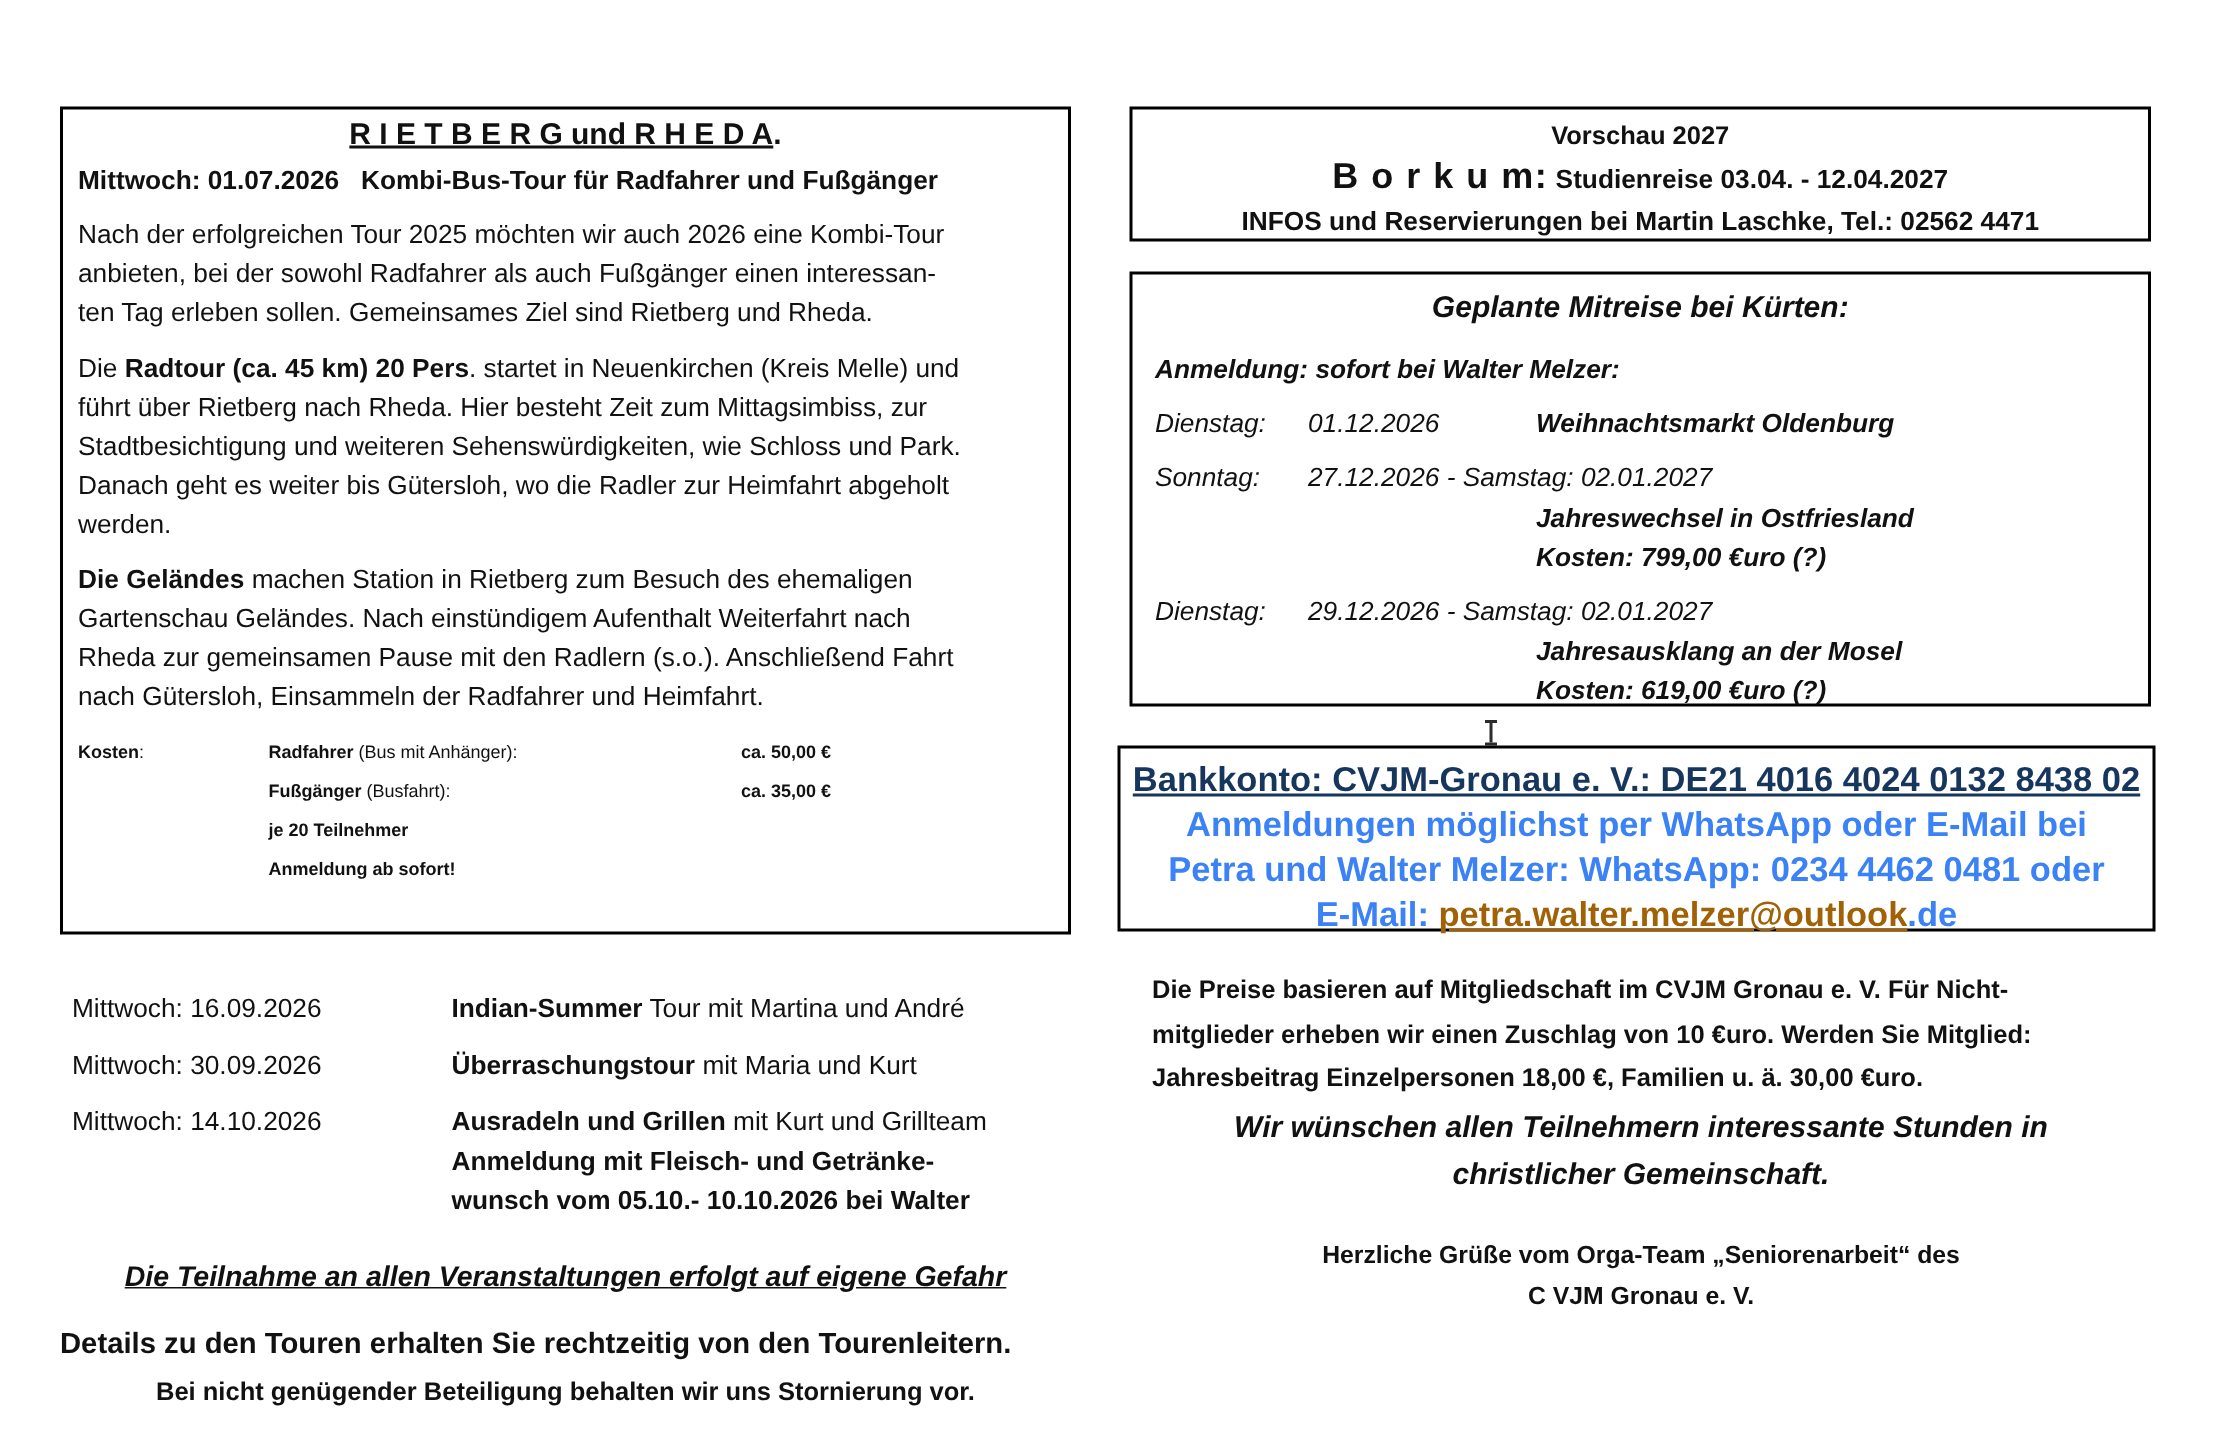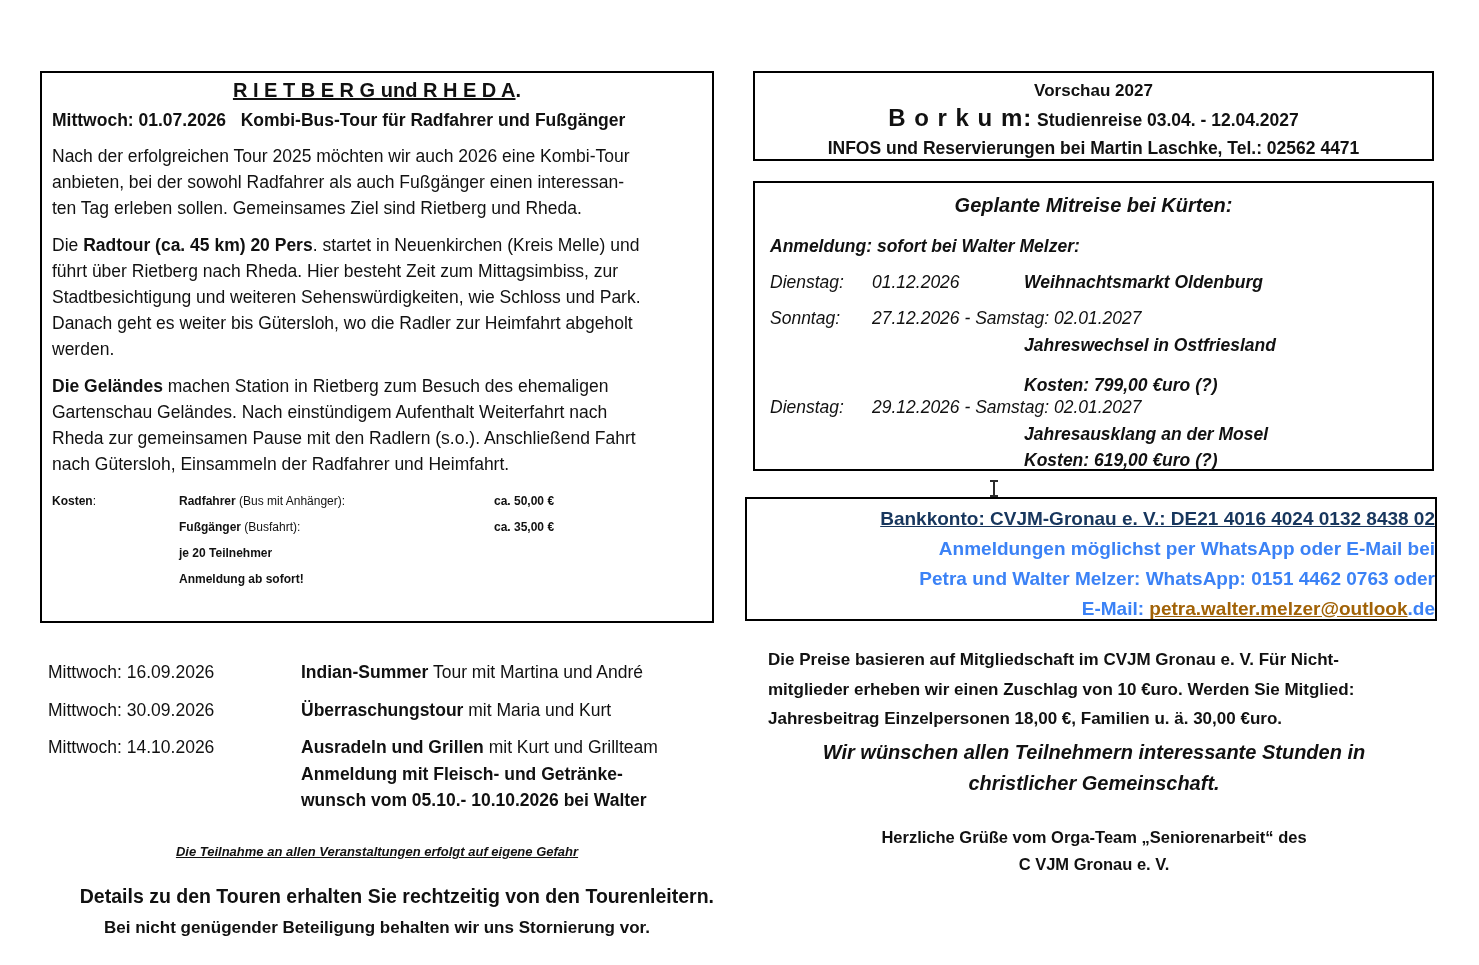--- a/index.html
+++ b/index.html
@@ -31,22 +31,22 @@
   .lb-subtitle{font-size:17.5px;line-height:24px;font-weight:700;margin-top:4px;}
   .lb-para{font-size:17.5px;line-height:26px;margin-top:11px;}
   .kosten{display:grid;grid-template-columns:127px 1fr;font-size:12px;line-height:26px;margin-top:11px;}
   .kline{position:relative;}
   .amt{position:absolute;left:315px;font-weight:700;}
 
   .tours{left:48px;top:659px;font-size:17.5px;line-height:26.5px;}
   .tour-row{display:flex;margin-bottom:11px;}
   .tour-date{width:253px;flex:none;}
 
-  .gefahr{left:40px;top:840px;width:674px;text-align:center;font-size:13px;line-height:24px;}
-  .details{left:40px;top:884px;width:674px;text-align:right;font-size:19.5px;line-height:24px;}
+  .gefahr{left:40px;top:840px;width:674px;text-align:center;font-size:19px;line-height:24px;}
+  .details{left:40px;top:884px;width:674px;text-align:left;font-size:19.5px;line-height:24px;}
   .storn{left:40px;top:917px;width:674px;text-align:center;font-size:17px;line-height:22px;}
 
   
   .box-r1{
     left:753px;top:71px;width:681px;height:90px;
     border:2px solid #000;box-sizing:border-box;
     text-align:center;padding-top:6px;
   }
   .r1-l1{font-size:17px;line-height:24px;}
   .r1-l2{font-size:17.5px;line-height:30px;}
@@ -60,21 +60,21 @@
   .r2-title{position:absolute;top:11px;left:0;width:100%;text-align:center;font-size:20px;}
   .r2-anm{position:absolute;top:53px;left:15px;}
   .r2-row{position:absolute;left:15px;display:flex;}
   .r2-day{width:102px;flex:none;}
   .r2-date{flex:none;}
   .r2-sub{position:absolute;left:269px;}
 
   .box-r3{
     left:745px;top:497px;width:692px;height:124px;
     border:2px solid #000;box-sizing:border-box;
-    text-align:right;font-size:19px;line-height:30px;padding-top:5px;
+    text-align:center;font-size:23px;line-height:30px;padding-top:5px;
   }
 
   .preise{left:768px;top:645px;width:678px;font-size:17px;line-height:29.5px;font-weight:700;}
   .wish{left:753px;top:737px;width:682px;text-align:center;font-size:20px;line-height:31px;}
   .greeting{left:753px;top:824px;width:682px;text-align:center;font-size:16.5px;line-height:27px;font-weight:700;}
 
   
   .ibeam{left:989px;top:480px;width:10px;height:17px;}
   .ib-top,.ib-bot{height:2px;width:8px;background:#2b2b2b;margin:0 auto;}
   .ib-mid{width:2px;height:13px;background:#2b2b2b;margin:0 auto;}
@@ -132,38 +132,38 @@
     <div class="r2-day runs"><span class="i">Dienstag:</span></div>
     <div class="r2-date runs" style="width:152px;"><span class="i">01.12.2026</span></div>
     <div class="runs"><span class="bi">Weihnachtsmarkt Oldenburg</span></div>
   </div>
 
   <div class="r2-row" style="top:125px;">
     <div class="r2-day runs"><span class="i">Sonntag:</span></div>
     <div class="r2-date runs"><span class="i">27.12.2026 - Samstag: 02.01.2027</span></div>
   </div>
   <div class="r2-sub runs" style="top:152px;"><span class="bi">Jahreswechsel in Ostfriesland</span></div>
-  <div class="r2-sub runs" style="top:192px;"><span class="bi">Kosten: 799,00 €uro (?)</span></div>
+  <div class="r2-sub runs" style="top:178px;"><span class="bi">Kosten: 799,00 €uro (?)</span></div>
 
   <div class="r2-row" style="top:214px;">
     <div class="r2-day runs"><span class="i">Dienstag:</span></div>
     <div class="r2-date runs"><span class="i">29.12.2026 - Samstag: 02.01.2027</span></div>
   </div>
   <div class="r2-sub runs" style="top:241px;"><span class="bi">Jahresausklang an der Mosel</span></div>
   <div class="r2-sub runs" style="top:267px;text-align:center;"><span class="bi">Kosten: 619,00 €uro (?)</span></div>
 </div>
 
 <div class="abs ibeam">
   <div class="ib-top"></div>
   <div class="ib-mid"></div>
   <div class="ib-bot"></div>
 </div>
 
 <div class="abs box-r3">
   <div class="runs"><span class="b u navy">Bankkonto: CVJM-Gronau e. V.: DE21 4016 4024 0132 8438 02</span></div>
   <div class="runs"><span class="b blue">Anmeldungen möglichst per WhatsApp oder E-Mail bei</span></div>
-  <div class="runs"><span class="b blue">Petra und Walter Melzer: WhatsApp: 0151 4462 0763 oder</span></div>
+  <div class="runs"><span class="b blue">Petra und Walter Melzer: WhatsApp: 0234 4462 0481 oder</span></div>
   <div class="runs"><span><span class="b blue">E-Mail: </span><span class="b u link">petra.walter.melzer@outlook</span><span class="b blue">.de</span></span></div>
 </div>
 
 <div class="abs preise runs"><span>Die Preise basieren auf Mitgliedschaft im CVJM Gronau e. V. Für Nicht-</span><br><span>mitglieder erheben wir einen Zuschlag von 10 €uro. Werden Sie Mitglied:</span><br><span>Jahresbeitrag Einzelpersonen 18,00 €, Familien u. ä. 30,00 €uro.</span></div>
 <div class="abs wish runs"><span class="bi">Wir wünschen allen Teilnehmern interessante Stunden in</span><br><span class="bi">christlicher Gemeinschaft.</span></div>
 <div class="abs greeting runs"><span>Herzliche Grüße vom Orga-Team „Seniorenarbeit“ des</span><br><span>C VJM Gronau e. V.</span></div>
 
 </body></html>

